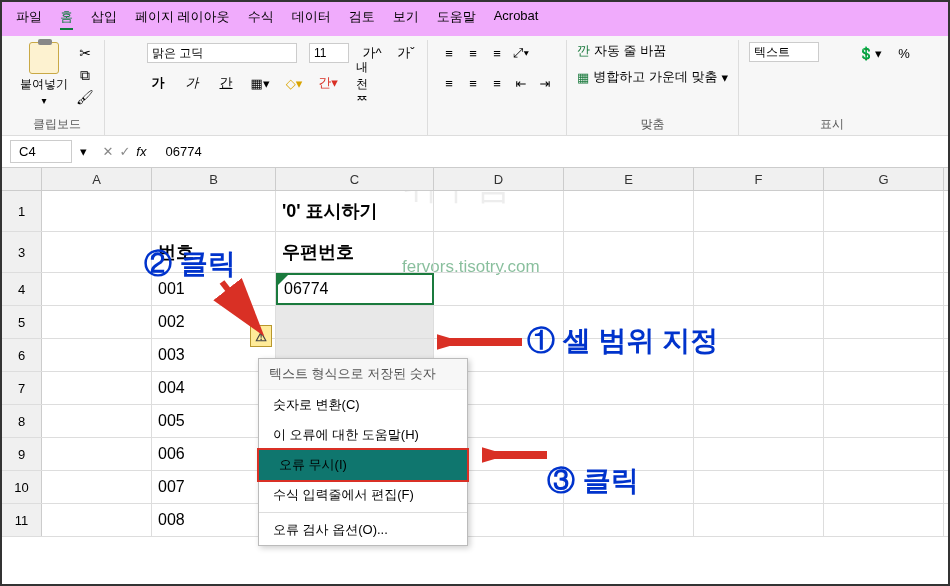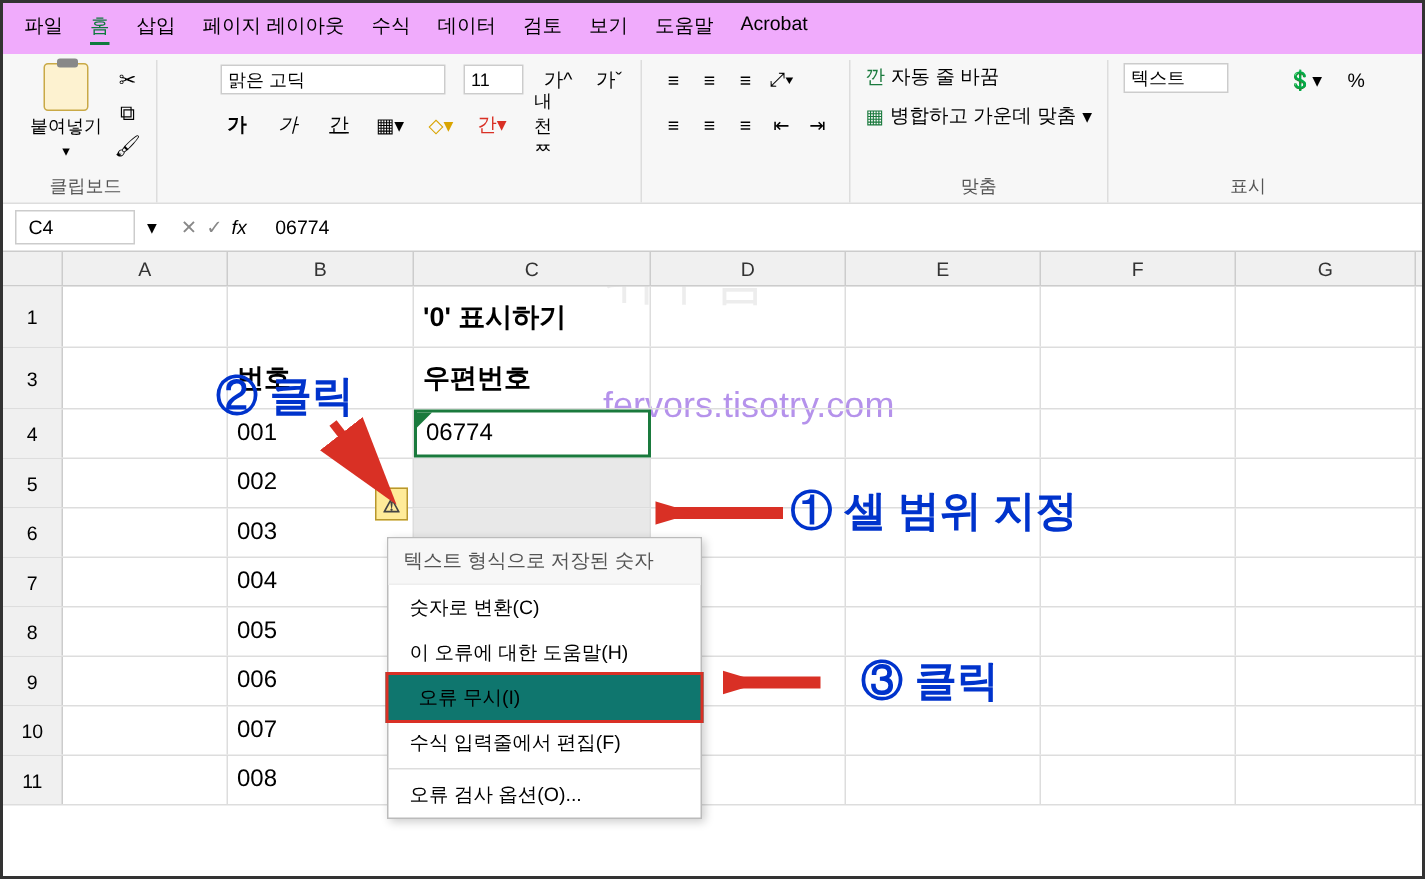--- a/index.html
+++ b/index.html
@@ -27,21 +27,21 @@
 .font-btn { width: 22px; height: 22px; display: flex; align-items: center; justify-content: center; font-size: 13px; border: none; background: transparent; }
 .font-btn.bold { font-weight: bold; }
 .font-btn.italic { font-style: italic; }
 .font-btn.underline { text-decoration: underline; }
 .align-row { display: flex; gap: 2px; }
 .align-btn { width: 22px; height: 22px; display: flex; align-items: center; justify-content: center; }
 .merge-row { display: flex; align-items: center; gap: 4px; }
 
 
 .formula-bar { display: flex; align-items: center; border-bottom: 1px solid #ccc; padding: 4px 8px; gap: 8px; }
-.name-box { border: 1px solid #ccc; padding: 3px 8px; width: 80px; font-size: 13px; }
+.name-box { border: 1px solid #ccc; padding: 3px 8px; width: 62px; font-size: 13px; }
 .fx-controls { display: flex; align-items: center; gap: 6px; padding: 0 8px; }
 .formula-input { flex: 1; border: none; padding: 3px; font-size: 13px; font-family: inherit; }
 
 
 .grid { position: relative; }
 .col-headers { display: flex; background: #f0f0f0; border-bottom: 1px solid #ccc; }
 .corner { width: 40px; height: 22px; background: #f0f0f0; border-right: 1px solid #ccc; }
 .col-header { height: 22px; border-right: 1px solid #ccc; display: flex; align-items: center; justify-content: center; font-size: 13px; color: #333; }
 .col-A { width: 110px; }
 .col-B { width: 124px; }
@@ -73,21 +73,21 @@
 .context-menu .menu-item { padding: 6px 14px; cursor: pointer; }
 .context-menu .menu-item.highlighted { background: #0f766e; border: 2px solid #d93025; margin: -2px; padding: 6px 20px; }
 .context-menu .divider { height: 1px; background: #ddd; margin: 2px 0; }
 
 
 .annotation { position: absolute; font-size: 28px; font-weight: bold; color: #0033cc; pointer-events: none; }
 .red-arrow { position: absolute; pointer-events: none; }
 
 
 .watermark { position: absolute; font-size: 36px; color: #ddd; opacity: 0.5; pointer-events: none; }
-.watermark2 { position: absolute; font-size: 24px; color: #6d28d9; opacity: 0.5; pointer-events: none; }
+.watermark2 { position: absolute; font-size: 17px; color: #15803d; opacity: 0.5; pointer-events: none; }
 </style>
 </head>
 <body>
 
 <div class="menubar">
   <span>파일</span>
   <span class="active">홈</span>
   <span>삽입</span>
   <span>페이지 레이아웃</span>
   <span>수식</span>
@@ -328,21 +328,21 @@
   <div class="menu-item">숫자로 변환(C)</div>
   <div class="menu-item">이 오류에 대한 도움말(H)</div>
   <div class="menu-item highlighted">오류 무시(I)</div>
   <div class="menu-item">수식 입력줄에서 편집(F)</div>
   <div class="divider"></div>
   <div class="menu-item">오류 검사 옵션(O)...</div>
 </div>
 
 <div class="annotation" style="left:142px; top:243px;">② 클릭</div>
 <div class="annotation" style="left:525px; top:320px;">① 셀 범위 지정</div>
-<div class="annotation" style="left:545px; top:433px;margin-left:27px;">③ 클릭</div>
+<div class="annotation" style="left:545px; top:460px;">③ 클릭</div>
 
 <svg class="red-arrow" style="left:210px; top:275px;" width="60" height="60">
   <defs>
       <marker id="ah1" markerWidth="10" markerHeight="10" refX="8" refY="3" orient="auto">
         <polygon points="0 0, 10 3, 0 6" fill="#d93025"></polygon>
       </marker>
     </defs>
   <line x1="10" y1="5" x2="45" y2="50" stroke="#d93025" stroke-width="6" marker-end="url(#ah1)"></line>
 </svg>
 

